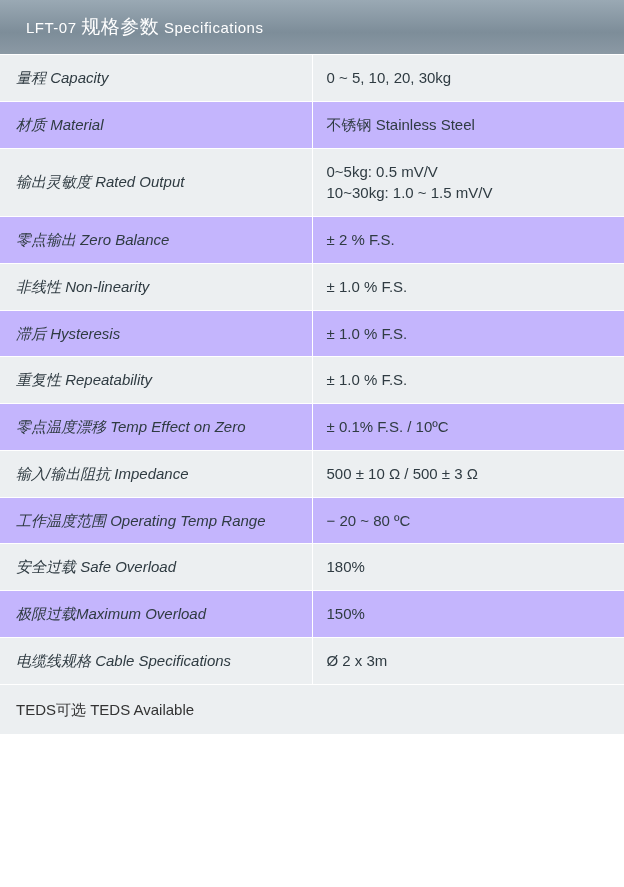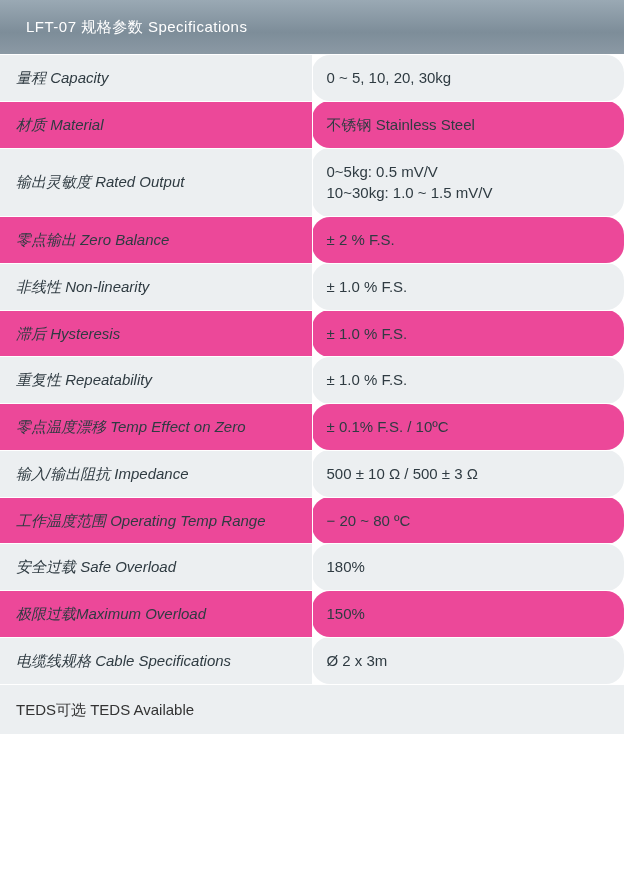--- a/index.html
+++ b/index.html
@@ -24,46 +24,45 @@
   .spec-header td {
     background: linear-gradient(to bottom, #9aa9b4 0%, #7d8d99 60%, #8b99a4 100%);
     color: #ffffff;
     font-size: 22px;
     letter-spacing: 0.5px;
     padding: 12px 0 12px 26px;
     height: 30px;
     border: none;
   }
   .spec-header .title-cn {
-    font-size: 15px;
+    font-size: 19px;
   }
 
   .spec-table td {
     border-bottom: 1px solid #ffffff;
     font-size: 15px;
     vertical-align: middle;
     line-height: 1.45;
   }
 
   .row-label {
     width: 370px;
     padding: 12px 10px 12px 16px;
     color: #2f3b42;
     font-style: italic;
   }
   .row-value {
     width: 254px;
     padding: 12px 10px 12px 14px;
     color: #2f3b42;
     border-left: 1px solid #ffffff;
-    border-radius: 18px;
   }
 
   .row-odd td { background: #eceff1; }
-  .row-even td { background: #ec4899; }
+  .row-even td { background: #c4b5fd; }
 
   .row-full td {
     background: #eceff1;
     padding: 14px 10px 14px 16px;
     border-left: none;
   }
 
   .value-multiline {
     white-space: pre-line;
     font-size: 14px;

